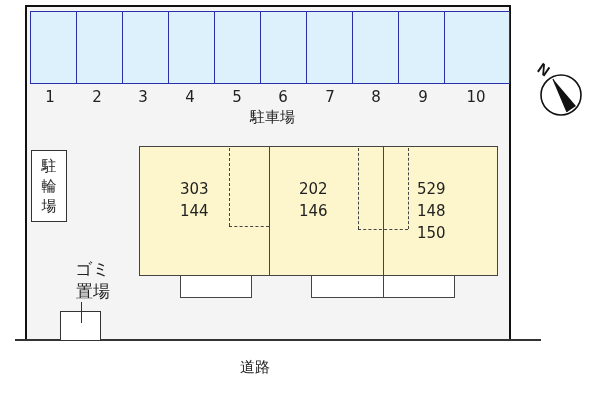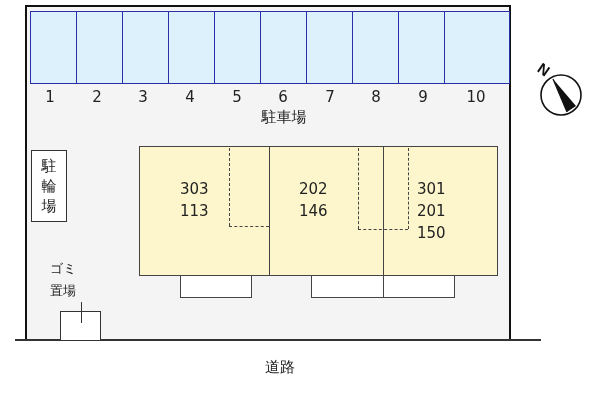--- a/index.html
+++ b/index.html
@@ -6,34 +6,34 @@
   body { width: 600px; height: 400px; background: #ffffff; position: relative; overflow: hidden;
          font-family: "DejaVu Sans", "Liberation Sans", sans-serif; color: #222; }
   .abs { position: absolute; }
   #site { left: 25px; top: 5px; width: 486px; height: 336px; background: #f4f4f4;
           border-left: 2px solid #111; border-right: 2px solid #111; border-top: 2px solid #111; box-sizing: border-box; }
   #road-line { left: 15px; top: 339px; width: 268px; height: 0; border-top: 2px solid #333; }
   #road-line2 { left: 283px; top: 339px; width: 258px; height: 0; border-top: 2px solid #333; }
   #parking { left: 30px; top: 11px; width: 480px; height: 73px; display: flex; }
   .stall { background: #dcf1fc; border: 1px solid #2a2fa8; box-sizing: border-box; margin-left: -1px; height: 73px; }
   .stall-num { position: absolute; top: 88px; font-size: 15px; text-align: center; width: 30px; margin-left: -15px; }
-  #parking-label { left: 234px; top: 108px; width: 100px; text-align: center; font-size: 15px; }
+  #parking-label { left: 250px; top: 108px; width: 100px; text-align: left; font-size: 15px; }
   #bike { left: 31px; top: 150px; width: 36px; height: 72px; background: #fff; border: 1px solid #333; box-sizing: border-box;
           font-size: 15px; line-height: 20px; text-align: center; padding-top: 5px; }
   #bike span { display: block; }
-  #garbage-label { left: 50px; top: 258px; width: 60px; text-align: left; font-size: 13px; line-height: 22px; }
+  #garbage-label { left: 50px; top: 258px; width: 60px; text-align: right; font-size: 17px; line-height: 22px; }
   #garbage-box { left: 60px; top: 311px; width: 41px; height: 29px; background: #fff; border: 1px solid #333; border-bottom: none; box-sizing: border-box; }
   #garbage-tick { left: 81px; top: 302px; width: 1px; height: 21px; background: #333; }
   .bldg { background: #fdf6cc; border: 1px solid #444; box-sizing: border-box; position: absolute; }
   .units { position: absolute; font-size: 15px; line-height: 22px; text-align: left; }
   .units span { display: block; }
   .dash-v { position: absolute; width: 0; border-left: 1px dashed #444; }
   .dash-h { position: absolute; height: 0; border-top: 1px dashed #444; }
   .balcony { position: absolute; background: #fff; border: 1px solid #444; box-sizing: border-box; }
-  #road-label { left: 240px; top: 358px; width: 80px; text-align: center; font-size: 15px; }
+  #road-label { left: 240px; top: 358px; width: 80px; font-size: 15px; }
   #compass { left: 532px; top: 58px; width: 56px; height: 60px; }
 </style>
 </head>
 <body>
 
 <div id="site" class="abs"></div>
 <div id="road-line" class="abs"></div>
 <div id="road-line2" class="abs"></div>
 
 <div id="parking" class="abs">
@@ -80,29 +80,29 @@
 <div class="bldg" style="left:383px;top:146px;width:115px;height:130px"></div>
 
 <div class="dash-v" style="left:229px;top:148px;height:78px"></div>
 <div class="dash-h" style="left:229px;top:226px;width:40px"></div>
 <div class="dash-v" style="left:358px;top:148px;height:81px"></div>
 <div class="dash-v" style="left:408px;top:148px;height:81px"></div>
 <div class="dash-h" style="left:358px;top:229px;width:50px"></div>
 
 <div class="units" style="left:180px;top:178px;width:50px">
   <span>303</span>
-  <span>113</span>
+  <span>144</span>
 </div>
 <div class="units" style="left:299px;top:178px;width:50px">
   <span>202</span>
   <span>146</span>
 </div>
 <div class="units" style="left:417px;top:178px;width:50px">
-  <span>301</span>
-  <span>201</span>
+  <span>529</span>
+  <span>148</span>
   <span>150</span>
 </div>
 
 <div class="balcony" style="left:180px;top:275px;width:72px;height:23px"></div>
 <div class="balcony" style="left:311px;top:275px;width:73px;height:23px"></div>
 <div class="balcony" style="left:383px;top:275px;width:72px;height:23px"></div>
 
 <div id="road-label" class="abs">道路</div>
 
 <svg id="compass" class="abs" viewBox="0 0 56 60">

